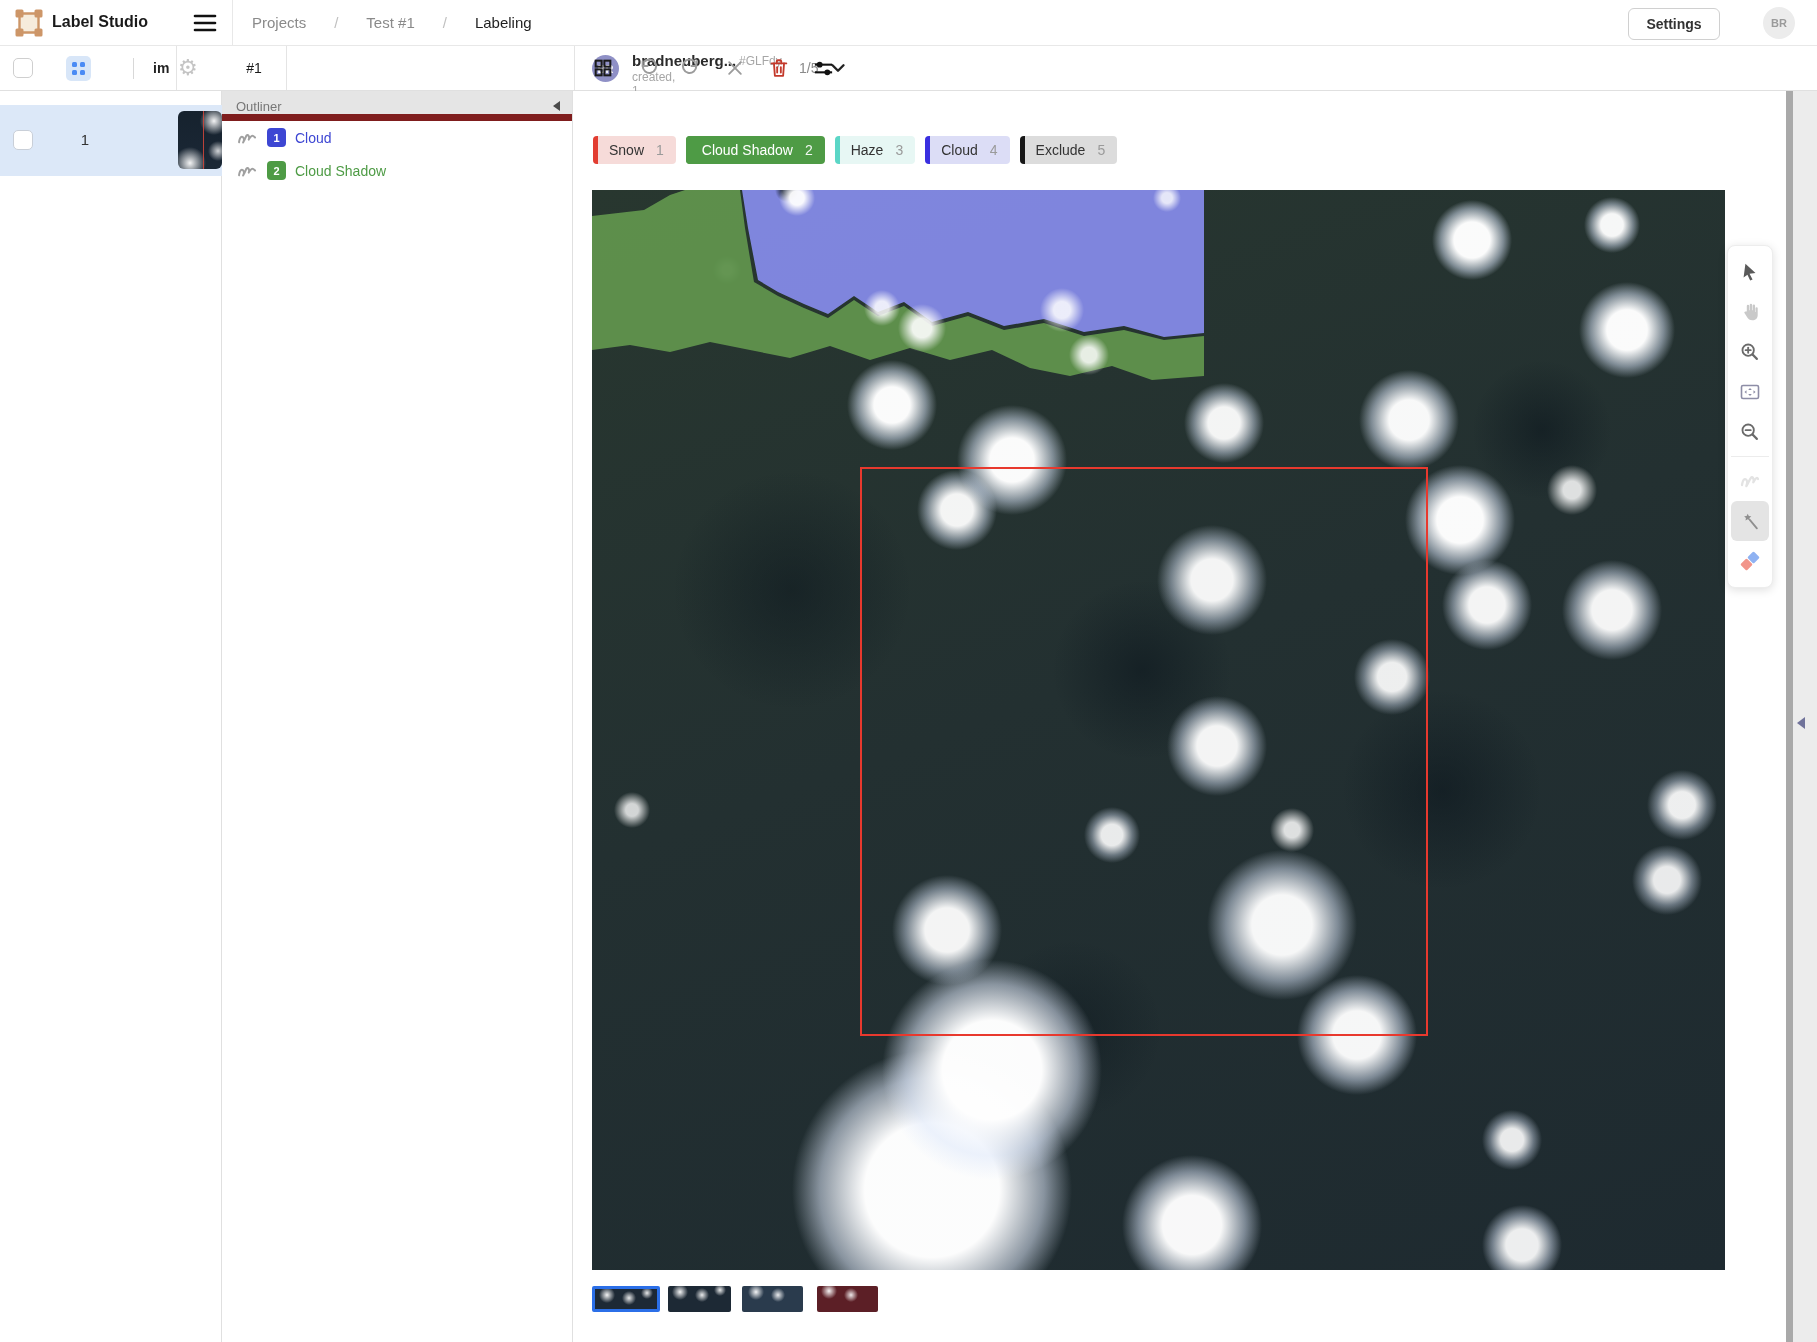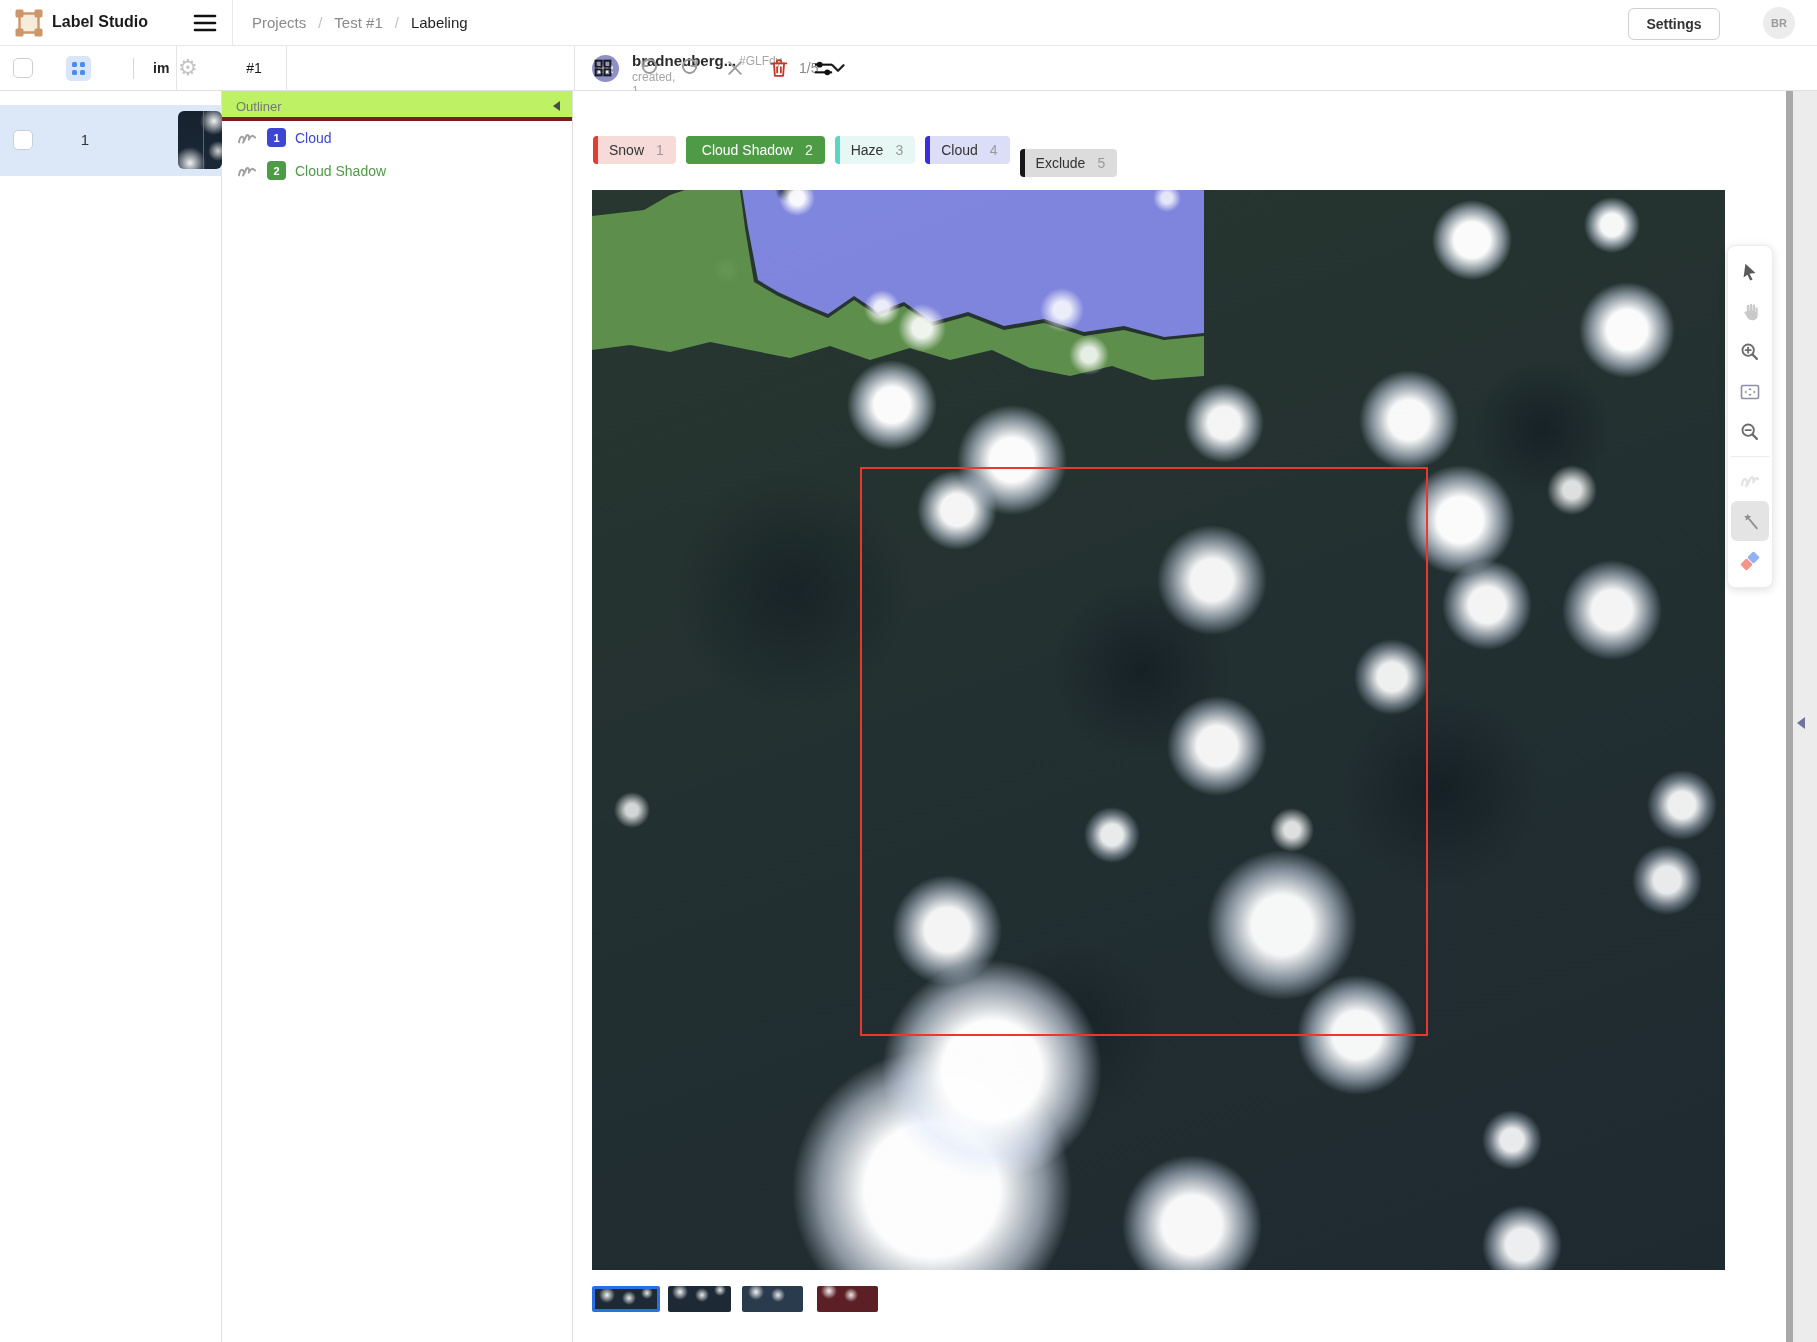--- a/index.html
+++ b/index.html
@@ -5,21 +5,21 @@
   * { margin:0; padding:0; box-sizing:border-box; }
   body { font-family:"Liberation Sans", sans-serif; background:#fff; }
   .app { position:relative; width:1817px; height:1342px; background:#fff; overflow:hidden; }
 
   
   .hdr { position:absolute; left:0; top:0; width:1817px; height:46px; background:#fff; border-bottom:1px solid #e8e8e8; }
   .logo { position:absolute; left:15px; top:9px; width:28px; height:28px; }
   .app-title { position:absolute; left:52px; top:13px; font-size:16px; font-weight:bold; color:#1a1a1a; }
   .hamburger { position:absolute; left:193px; top:13px; width:24px; height:20px; cursor:pointer; }
   .hdr-vdiv { position:absolute; left:232px; top:0; width:1px; height:45px; background:#e8e8e8; }
-  .crumbs { position:absolute; left:252px; top:14px; font-size:15px; color:#8a8a8a; display:flex; gap:12px; align-items:center; }
+  .crumbs { position:absolute; left:252px; top:14px; font-size:15px; color:#8a8a8a; display:flex; gap:28px; align-items:center; }
   .crumbs .cur { color:#1f1f1f; font-weight:500; }
   .crumbs .sep { color:#c0c0c0; }
   .settings-btn { position:absolute; left:1628px; top:8px; width:92px; height:32px; border:1px solid #d0d0d0; border-radius:6px; background:#fff; font-size:14px; font-weight:bold; color:#333; display:flex; align-items:center; justify-content:center; cursor:pointer; font-family:inherit; }
   .hdr-avatar { position:absolute; left:1763px; top:7px; width:32px; height:32px; border-radius:50%; background:#ececec; color:#9a9a9a; font-size:11px; font-weight:bold; display:flex; align-items:center; justify-content:center; }
 
   
   .row2 { position:absolute; left:0; top:46px; width:1817px; height:45px; background:#fff; border-bottom:1px solid #e0e0e0; }
   .checkbox { width:20px; height:20px; border:1.5px solid #cfcfcf; border-radius:5px; background:#fff; }
   .cb-a { position:absolute; left:13px; top:12px; }
   .gridview-btn { position:absolute; left:66px; top:10px; width:25px; height:25px; border-radius:5px; background:#d8e6f8; display:flex; align-items:center; justify-content:center; }
@@ -50,21 +50,21 @@
     background:
       linear-gradient(90deg, transparent 56%, rgba(215,70,58,.85) 56%, rgba(215,70,58,.85) 60%, transparent 60%),
       radial-gradient(circle 14px at 36px 10px, rgba(255,255,255,.95), transparent),
       radial-gradient(circle 16px at 12px 52px, rgba(255,255,255,.95), transparent),
       radial-gradient(circle 10px at 40px 40px, rgba(255,255,255,.8), transparent),
       linear-gradient(#16222e,#1b2836);
   }
 
   
   .outliner { position:absolute; left:222px; top:91px; width:351px; height:1251px; background:#fff; border-right:1px solid #e0e0e0; }
-  .out-hdr { position:relative; height:30px; border-bottom:4px solid #7f1d1d; background:#bef264; }
+  .out-hdr { position:relative; height:30px; border-bottom:7px solid #7f1d1d; background:#e5e5e5; }
   .out-title { position:absolute; left:14px; top:8px; font-size:13px; color:#777; }
   .out-collapse { position:absolute; right:12px; top:10px; width:0; height:0; border-top:5px solid transparent; border-bottom:5px solid transparent; border-right:7px solid #4a4a4a; cursor:pointer; }
   .out-controls { position:relative; height:46px; border-bottom:1px solid #ececec; display:flex; align-items:center; }
   .grouping { display:flex; align-items:center; gap:8px; margin-left:15px; font-size:13.5px; font-weight:500; color:#222; cursor:pointer; }
   .ordering { display:flex; align-items:center; gap:8px; margin-left:40px; font-size:13.5px; font-weight:500; color:#222; cursor:pointer; }
   .sort-dir { margin-left:auto; margin-right:14px; cursor:pointer; }
   .region-row { display:flex; align-items:center; height:33px; padding-left:15px; gap:9px; cursor:pointer; }
   .region-row:first-of-type { margin-top:10px; }
   .badge { width:19px; height:19px; border-radius:4px; color:#fff; font-size:11px; font-weight:bold; display:flex; align-items:center; justify-content:center; }
   .region-label { font-size:14px; }
@@ -320,21 +320,21 @@
       <div class="chip" style="background: rgb(231, 247, 244);">
           <div class="bar" style="background: rgb(91, 214, 198);"></div>
           <span class="name">Haze</span>
           <span class="num">3</span>
         </div>
       <div class="chip" style="background: rgb(220, 221, 246);">
           <div class="bar" style="background: rgb(58, 47, 224);"></div>
           <span class="name">Cloud</span>
           <span class="num">4</span>
         </div>
-      <div class="chip" style="background: rgb(220, 220, 220); margin-top: 13px;">
+      <div class="chip" style="background: rgb(220, 220, 220);">
           <div class="bar" style="background: rgb(23, 23, 23);"></div>
           <span class="name">Exclude</span>
           <span class="num">5</span>
         </div>
     </div>
 
     <div class="sat">
       <div class="ov-cloud"></div>
       <div class="ov-shadow"></div>
       <div class="ov-top-clouds"></div>

